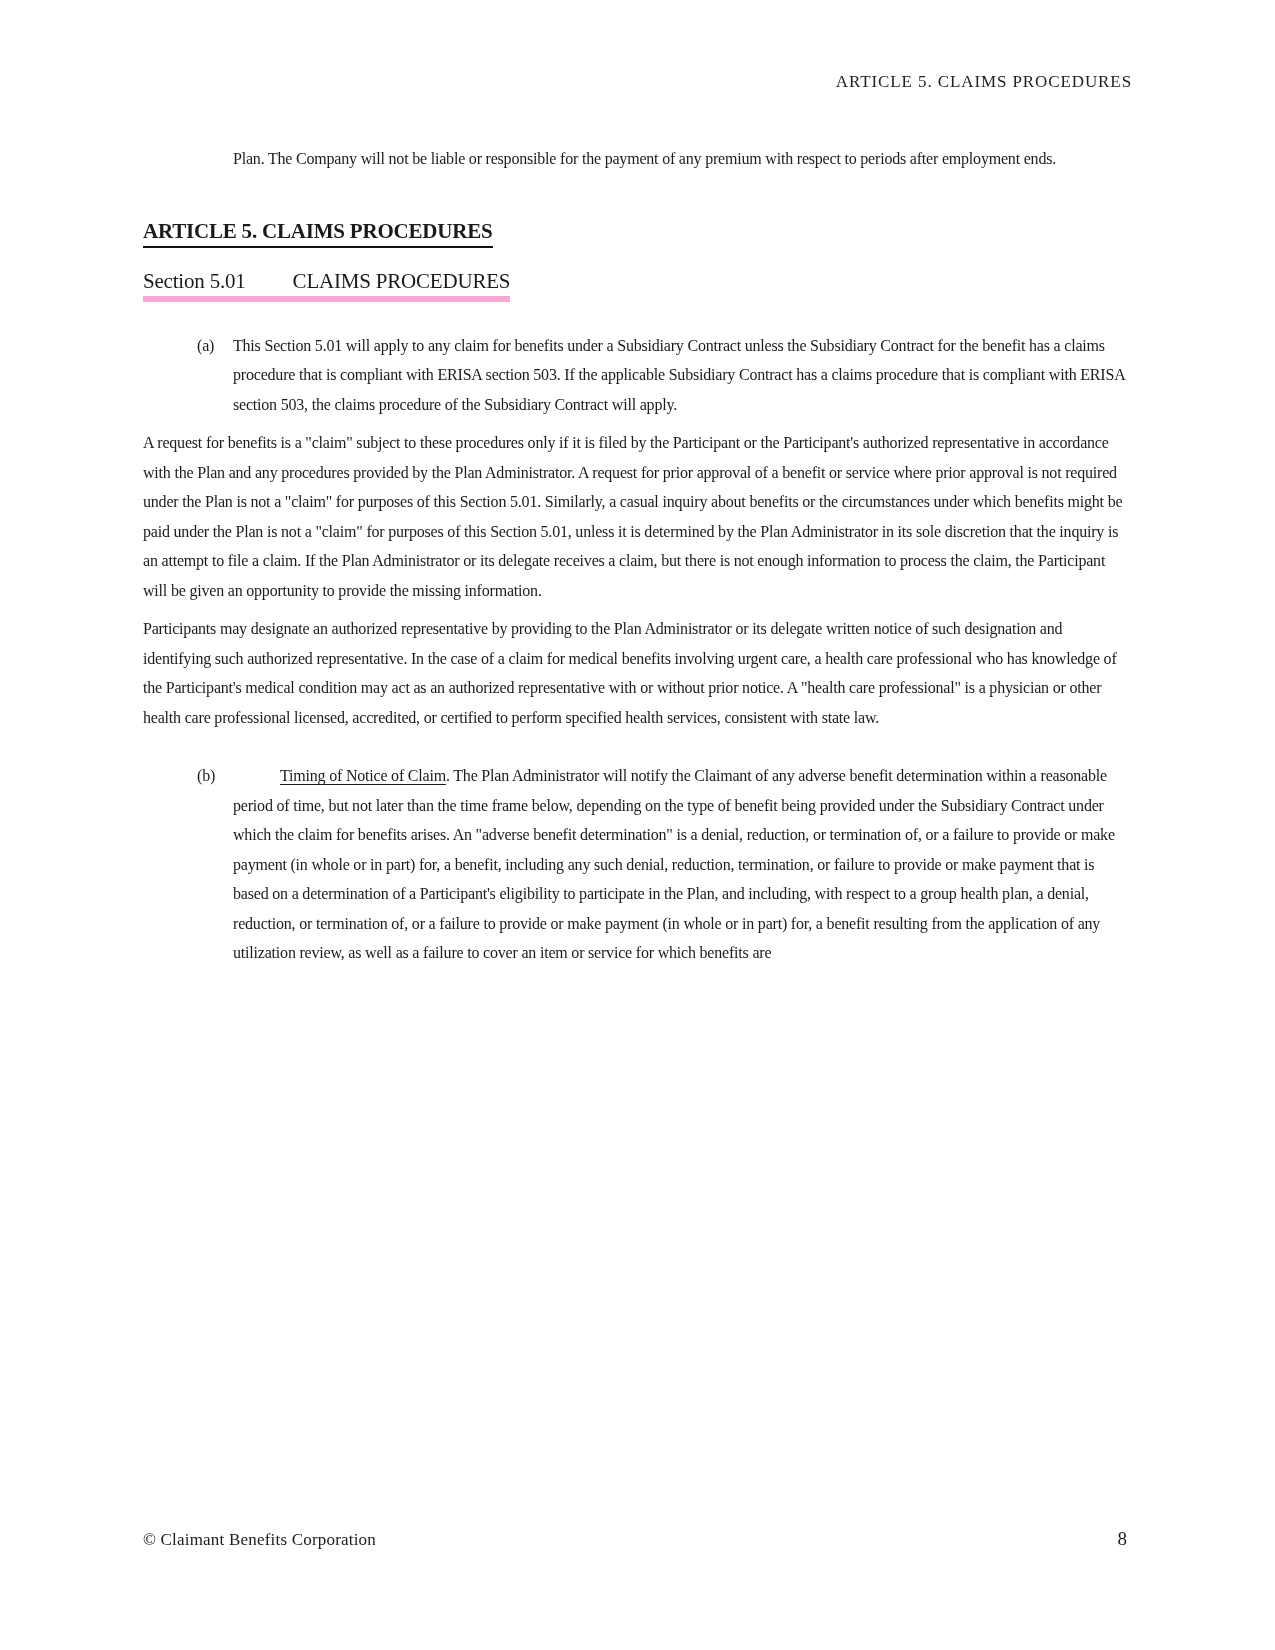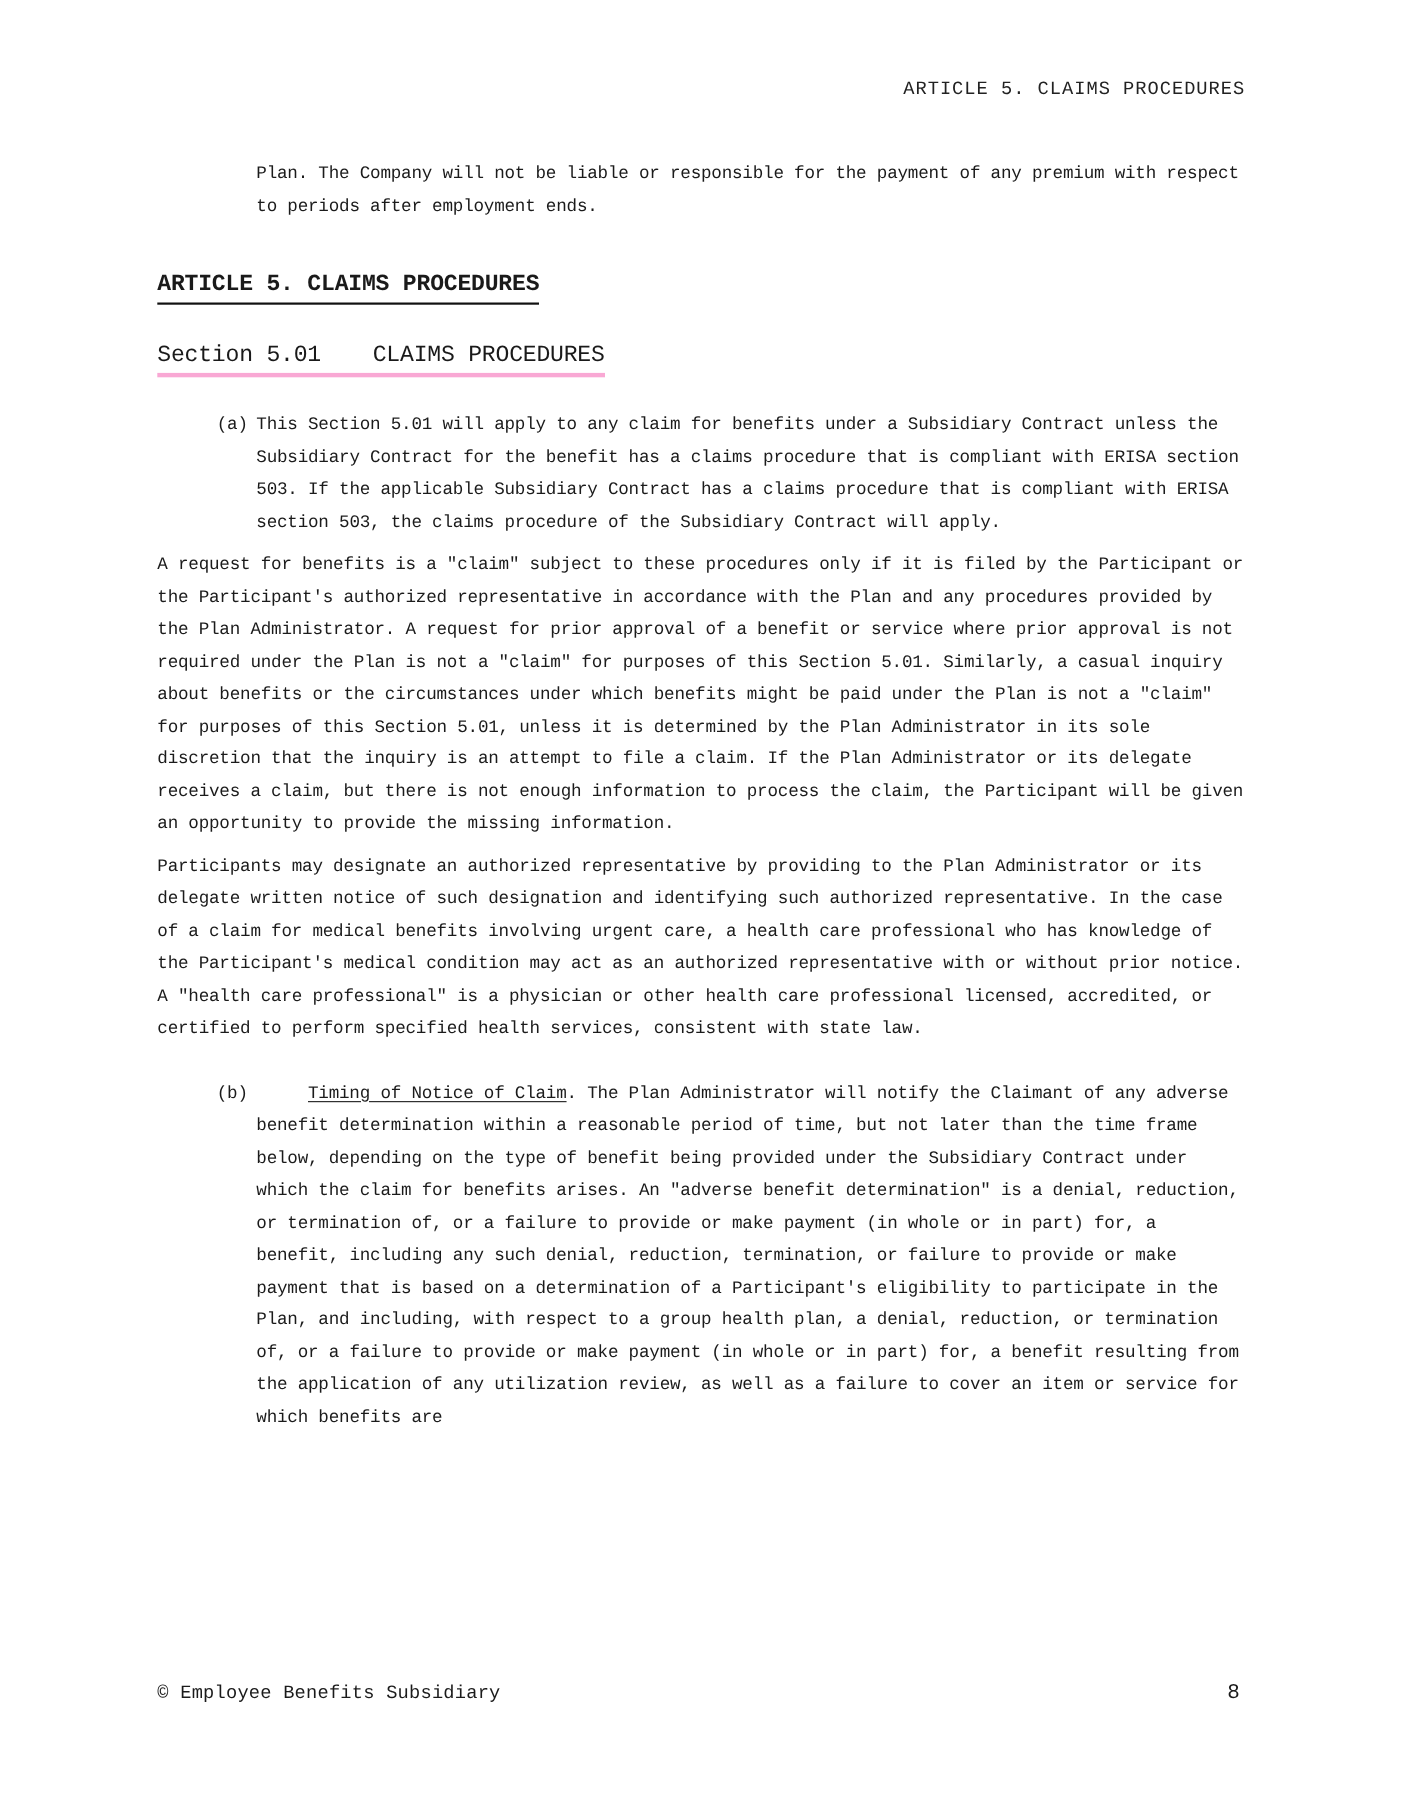--- a/index.html
+++ b/index.html
@@ -2,21 +2,21 @@
 <html><head>
 <meta charset="utf-8">
 <style>
   * { margin: 0; padding: 0; box-sizing: border-box; }
   html, body { background: #ffffff; }
   .page {
     position: relative;
     width: 1275px;
     height: 1650px;
     background: #ffffff;
-    font-family: Liberation Mono, monospace;
+    font-family: Liberation Serif, serif;
     color: #1a1a1a;
     overflow: hidden;
   }
   .content {
     position: absolute;
     left: 143px;
     width: 989px;
     top: 0;
   }
   .running-header {
@@ -42,26 +42,26 @@
     margin-top: 44px;
     font-size: 21px;
     font-weight: bold;
     line-height: 26px;
     letter-spacing: -0.2px;
     border-bottom: 2.5px solid #111111;
     padding-bottom: 2px;
   }
   .section-heading {
     display: inline-block;
-    margin-top: 34px;
+    margin-top: 20px;
     font-size: 21px;
     font-weight: normal;
     line-height: 26px;
     letter-spacing: -0.2px;
-    border-bottom: 4px solid #f9a8d4;
+    border-bottom: 6px solid #f9a8d4;
     padding-bottom: 2px;
   }
   .section-gap {
     display: inline-block;
     width: 47px;
   }
   .heading-block { display: block; }
   .list-item {
     display: flex;
     margin-top: 29px;
@@ -132,17 +132,17 @@
     <div class="body-text list-item">
       <div class="list-label">(b)</div>
       <div class="list-body">
         <span class="underlined">Timing of Notice of Claim</span><span>. The Plan Administrator will notify the Claimant of any adverse benefit determination within a reasonable period of time, but not later than the time frame below, depending on the type of benefit being provided under the Subsidiary Contract under which the claim for benefits arises. An "adverse benefit determination" is a denial, reduction, or termination of, or a failure to provide or make payment (in whole or in part) for, a benefit, including any such denial, reduction, termination, or failure to provide or make payment that is based on a determination of a Participant's eligibility to participate in the Plan, and including, with respect to a group health plan, a denial, reduction, or termination of, or a failure to provide or make payment (in whole or in part) for, a benefit resulting from the application of any utilization review, as well as a failure to cover an item or service for which benefits are</span>
       </div>
     </div>
 
   </div>
 
   <div class="footer">
-    <div class="footer-copyright">© Employee Benefits Subsidiary</div>
+    <div class="footer-copyright">© Claimant Benefits Corporation</div>
     <div class="footer-page-number">8</div>
   </div>
 
 </div>
 
 </body></html>

